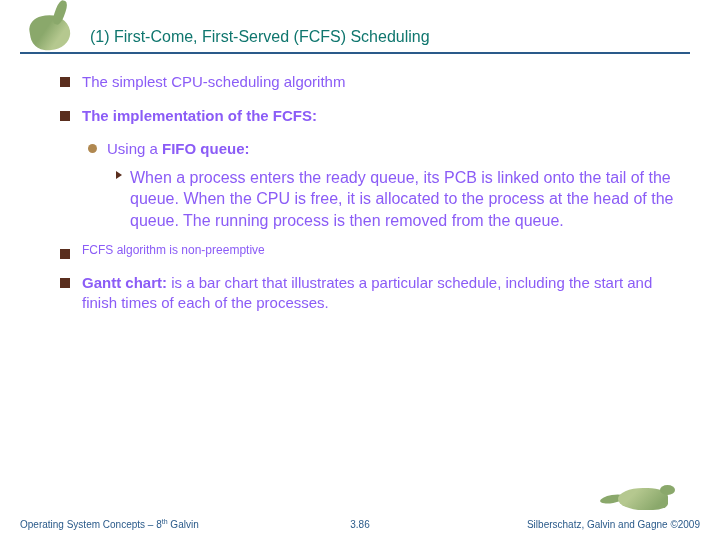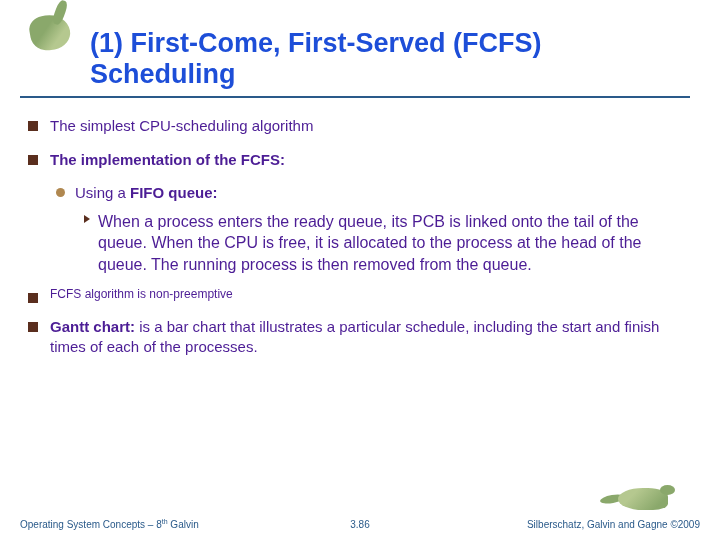--- a/index.html
+++ b/index.html
@@ -14,23 +14,23 @@
   .slide {
     width: 100%;
     height: 100%;
     position: relative;
   }
   .header {
     position: relative;
     padding: 28px 30px 8px 90px;
   }
   .title {
-    font-size: 27px;
-    font-weight: bold;
-    color: #1d4ed8;
+    font-size: 16px;
+    font-weight: normal;
+    color: #0f766e;
   }
   .title-underline {
     position: absolute;
     left: 20px;
     right: 30px;
     bottom: 0;
     height: 2px;
     background: #2a5a8a;
   }
   .dino-top {
@@ -54,23 +54,23 @@
     position: absolute;
     width: 10px;
     height: 25px;
     background: #8aa86b;
     border-radius: 40%;
     top: -5px;
     left: 35px;
     transform: rotate(20deg);
   }
   .content {
-    padding: 18px 40px 10px 28px;
+    padding: 18px 40px 10px 60px;
     font-size: 15px;
-    color: #4c1d95;
+    color: #8b5cf6;
     line-height: 1.35;
   }
   .bullet-l1 {
     display: flex;
     margin-bottom: 14px;
   }
   .sq {
     width: 10px;
     height: 10px;
     background: #5a2e1e;

